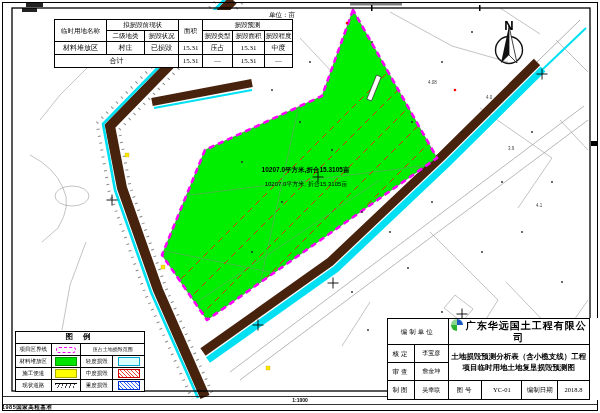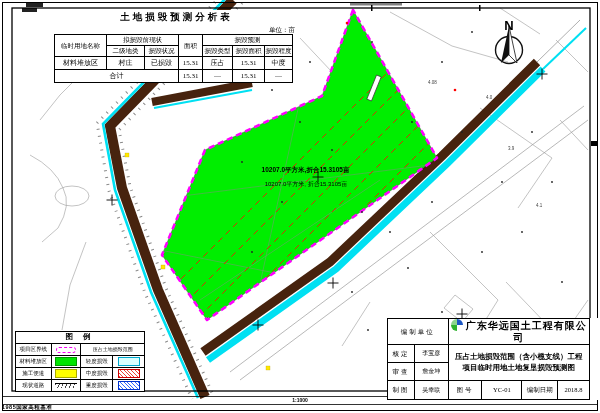--- a/index.html
+++ b/index.html
@@ -200,21 +200,20 @@
 
   <g fill="none" stroke="#000">
     <rect x="2.5" y="2.5" width="595" height="408" stroke-width="1"></rect>
     <rect x="12" y="8" width="578" height="383" stroke-width="1.3"></rect>
     <line x1="2.5" y1="396.5" x2="597.5" y2="396.5" stroke-width="0.8"></line>
     <line x1="2.5" y1="404.5" x2="597.5" y2="404.5" stroke-width="0.8"></line>
   </g>
 </svg>
 
 <div class="ov" id="tbl-wrap">
-  <div id="tbl-title">土地损毁预测分析表</div>
   <div id="tbl-unit">单位：亩</div>
   <table class="grid" id="dtable">
     <colgroup>
           <col style="width:52px">
           <col style="width:38px">
           <col style="width:34px">
           <col style="width:24px">
           <col style="width:30px">
           <col style="width:32px">
           <col style="width:28px">
@@ -326,21 +325,21 @@
             <path d="M6,12 A6,6 0 0 1 0,6 L6,6 Z" fill="#2db32d"></path>
             <path d="M6,0 A6,6 0 0 0 0,6 L6,6 Z" fill="#2db32d" opacity="0.55"></path>
           </svg>
         </span><span class="org">广东华远国土工程有限公司</span>
       </td>
     </tr>
     <tr style="height:18px">
       <td class="lbl">核定</td>
       <td class="nm">李宝彦</td>
       <td colspan="4" rowspan="2" class="proj">
-        <div>压占土地损毁范围（含小榄支线）工程</div>
+        <div>土地损毁预测分析表（含小榄支线）工程</div>
         <div>项目临时用地土地复垦损毁预测图</div>
       </td>
     </tr>
     <tr style="height:18px">
       <td class="lbl">审查</td>
       <td class="nm">詹金坤</td>
     </tr>
     <tr style="height:19px">
       <td class="lbl">制图</td>
       <td class="nm">吴幸联</td>

